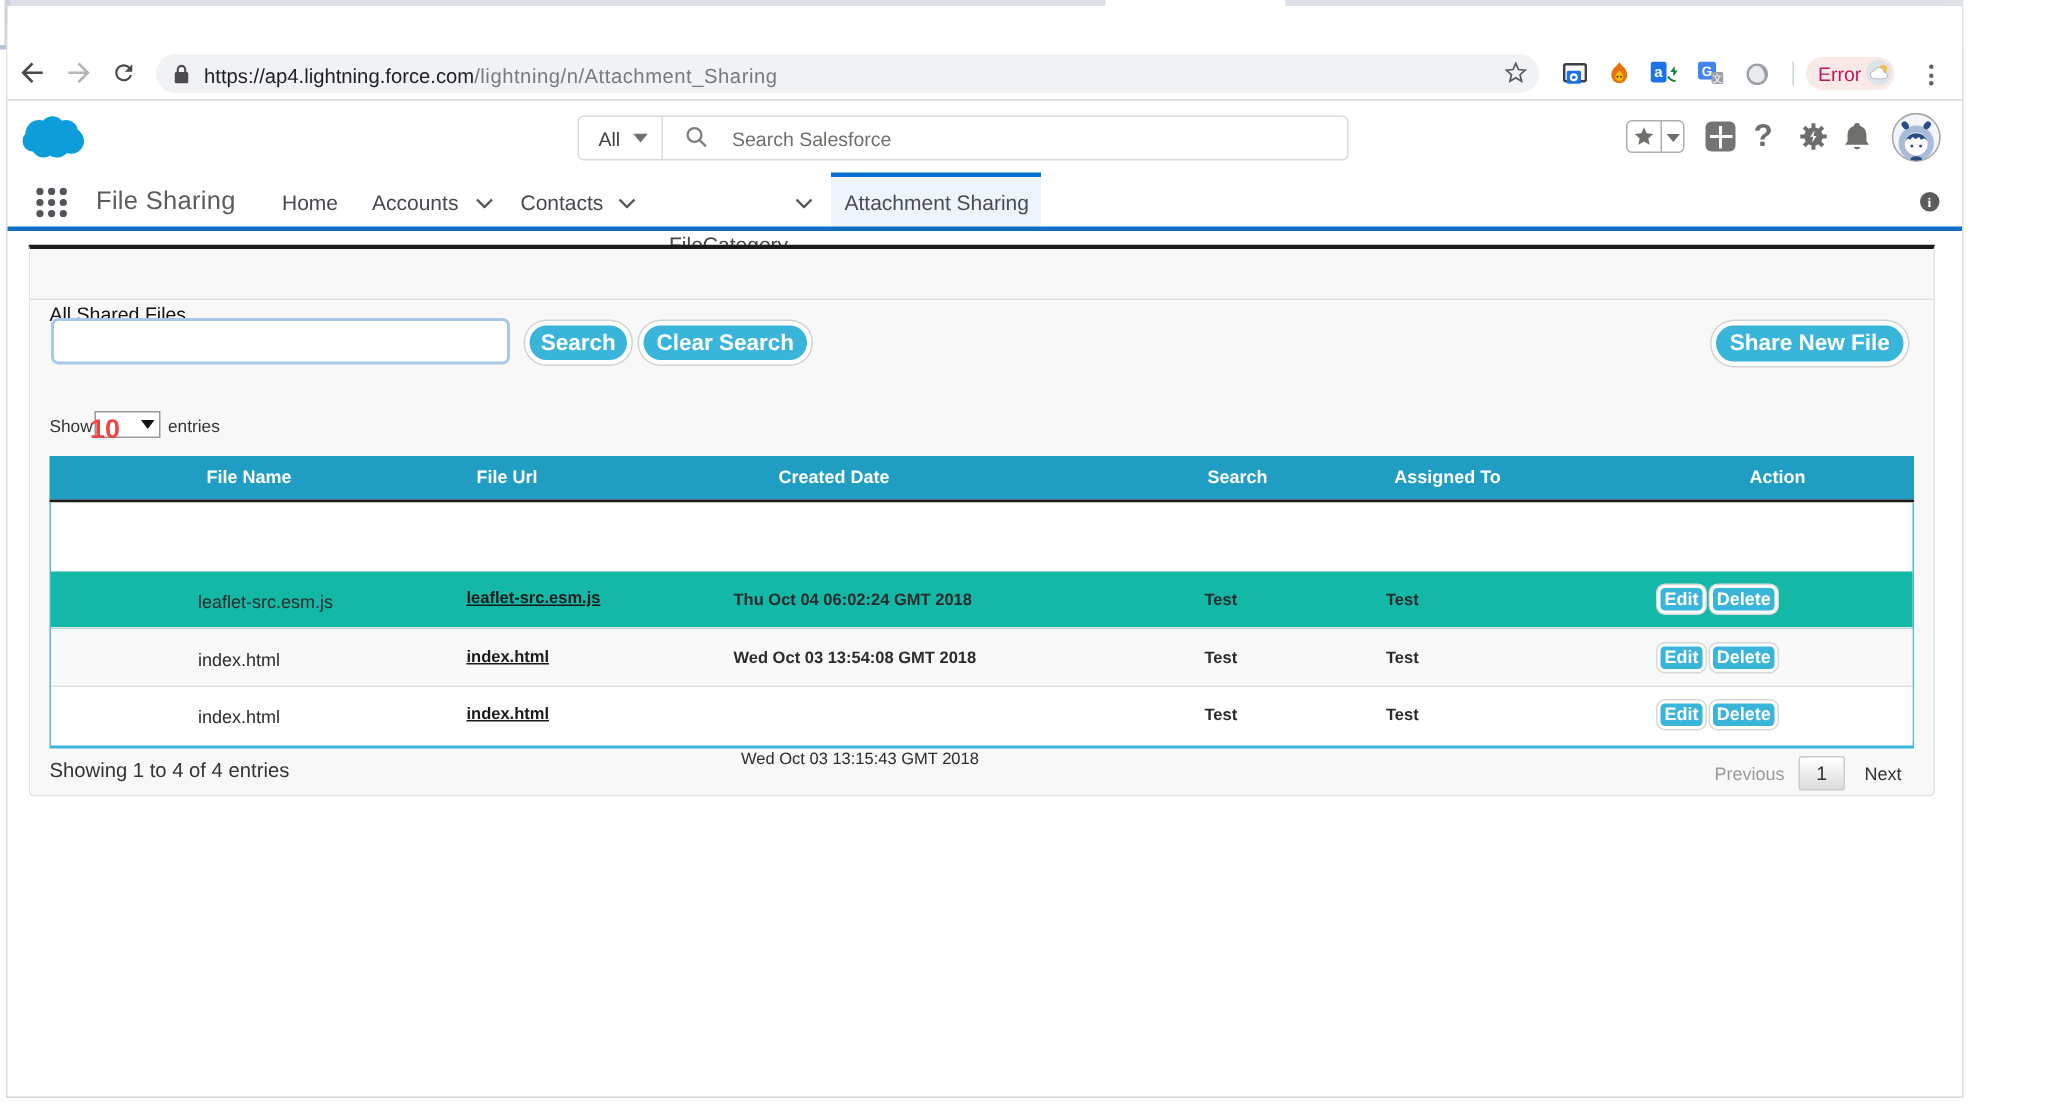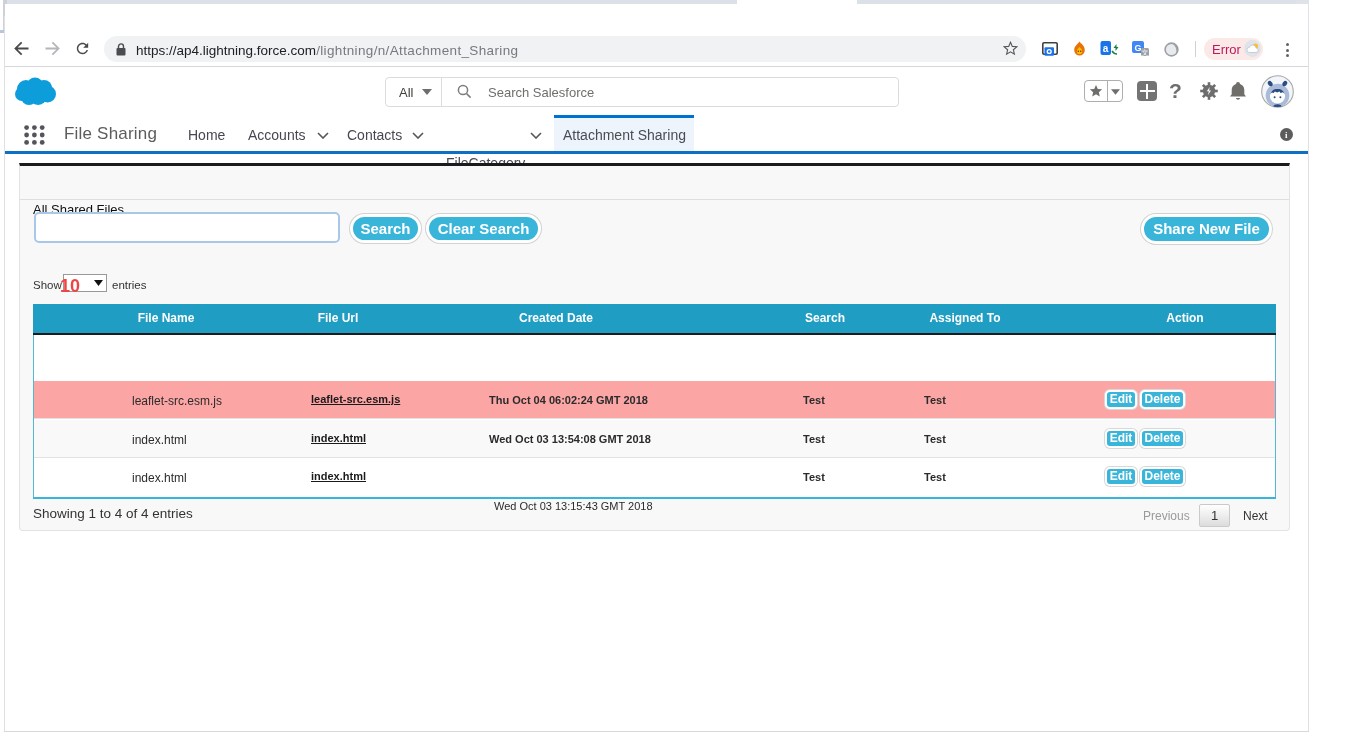--- a/index.html
+++ b/index.html
@@ -225,21 +225,21 @@
   <span class="abs" style="left:245px;width:120px;text-align:center;">File Url</span>
   <span class="abs" style="left:440px;width:120px;text-align:right;">Created Date</span>
   <span class="abs" style="left:732px;width:120px;text-align:center;">Search</span>
   <span class="abs" style="left:872px;width:120px;text-align:center;">Assigned To</span>
   <span class="abs" style="left:1092px;width:120px;text-align:center;">Action</span>
 </div>
 
 <div class="abs" style="left:33px;top:335px;width:1243px;height:162px;border-left:1px solid #54b7d4;border-right:1px solid #54b7d4;background:#fff;font-size:11.5px;color:#2b2b2b;">
 
 
-  <div class="abs" style="left:0;top:46px;width:1241px;height:38px;background:#fca5a5;border-bottom:1px solid #e2e2e2;">
+  <div class="abs" style="left:0;top:46px;width:1241px;height:38px;background:#14b8a6;border-bottom:1px solid #e2e2e2;">
     <span class="abs" style="left:98px;top:13px;font-size:12px;">leaflet-src.esm.js</span>
     <span class="abs" style="left:277px;top:12px;text-decoration:underline;color:#1a1a1a;font-weight:bold;font-size:11px;">leaflet-src.esm.js</span>
     <span class="abs" style="left:455px;top:13px;font-weight:bold;font-size:11px;">Thu Oct 04 06:02:24 GMT 2018</span>
     <span class="abs" style="left:769px;top:13px;font-weight:bold;font-size:11px;">Test</span>
     <span class="abs" style="left:890px;top:13px;font-weight:bold;font-size:11px;">Test</span>
     <span class="abs" style="left:1071px;top:9px;width:32px;height:19px;background:#3ab5da;border:2px solid #fff;border-radius:5px;box-shadow:0 0 0 1px #d8d8d8;color:#fff;font-size:12px;font-weight:bold;text-align:center;line-height:15px;">Edit</span>
     <span class="abs" style="left:1106px;top:9px;width:45px;height:19px;background:#3ab5da;border:2px solid #fff;border-radius:5px;box-shadow:0 0 0 1px #d8d8d8;color:#fff;font-size:12px;font-weight:bold;text-align:center;line-height:15px;">Delete</span>
   </div>
 
   <div class="abs" style="left:0;top:85px;width:1241px;height:38px;background:#f9f9f9;border-bottom:1px solid #e2e2e2;">

